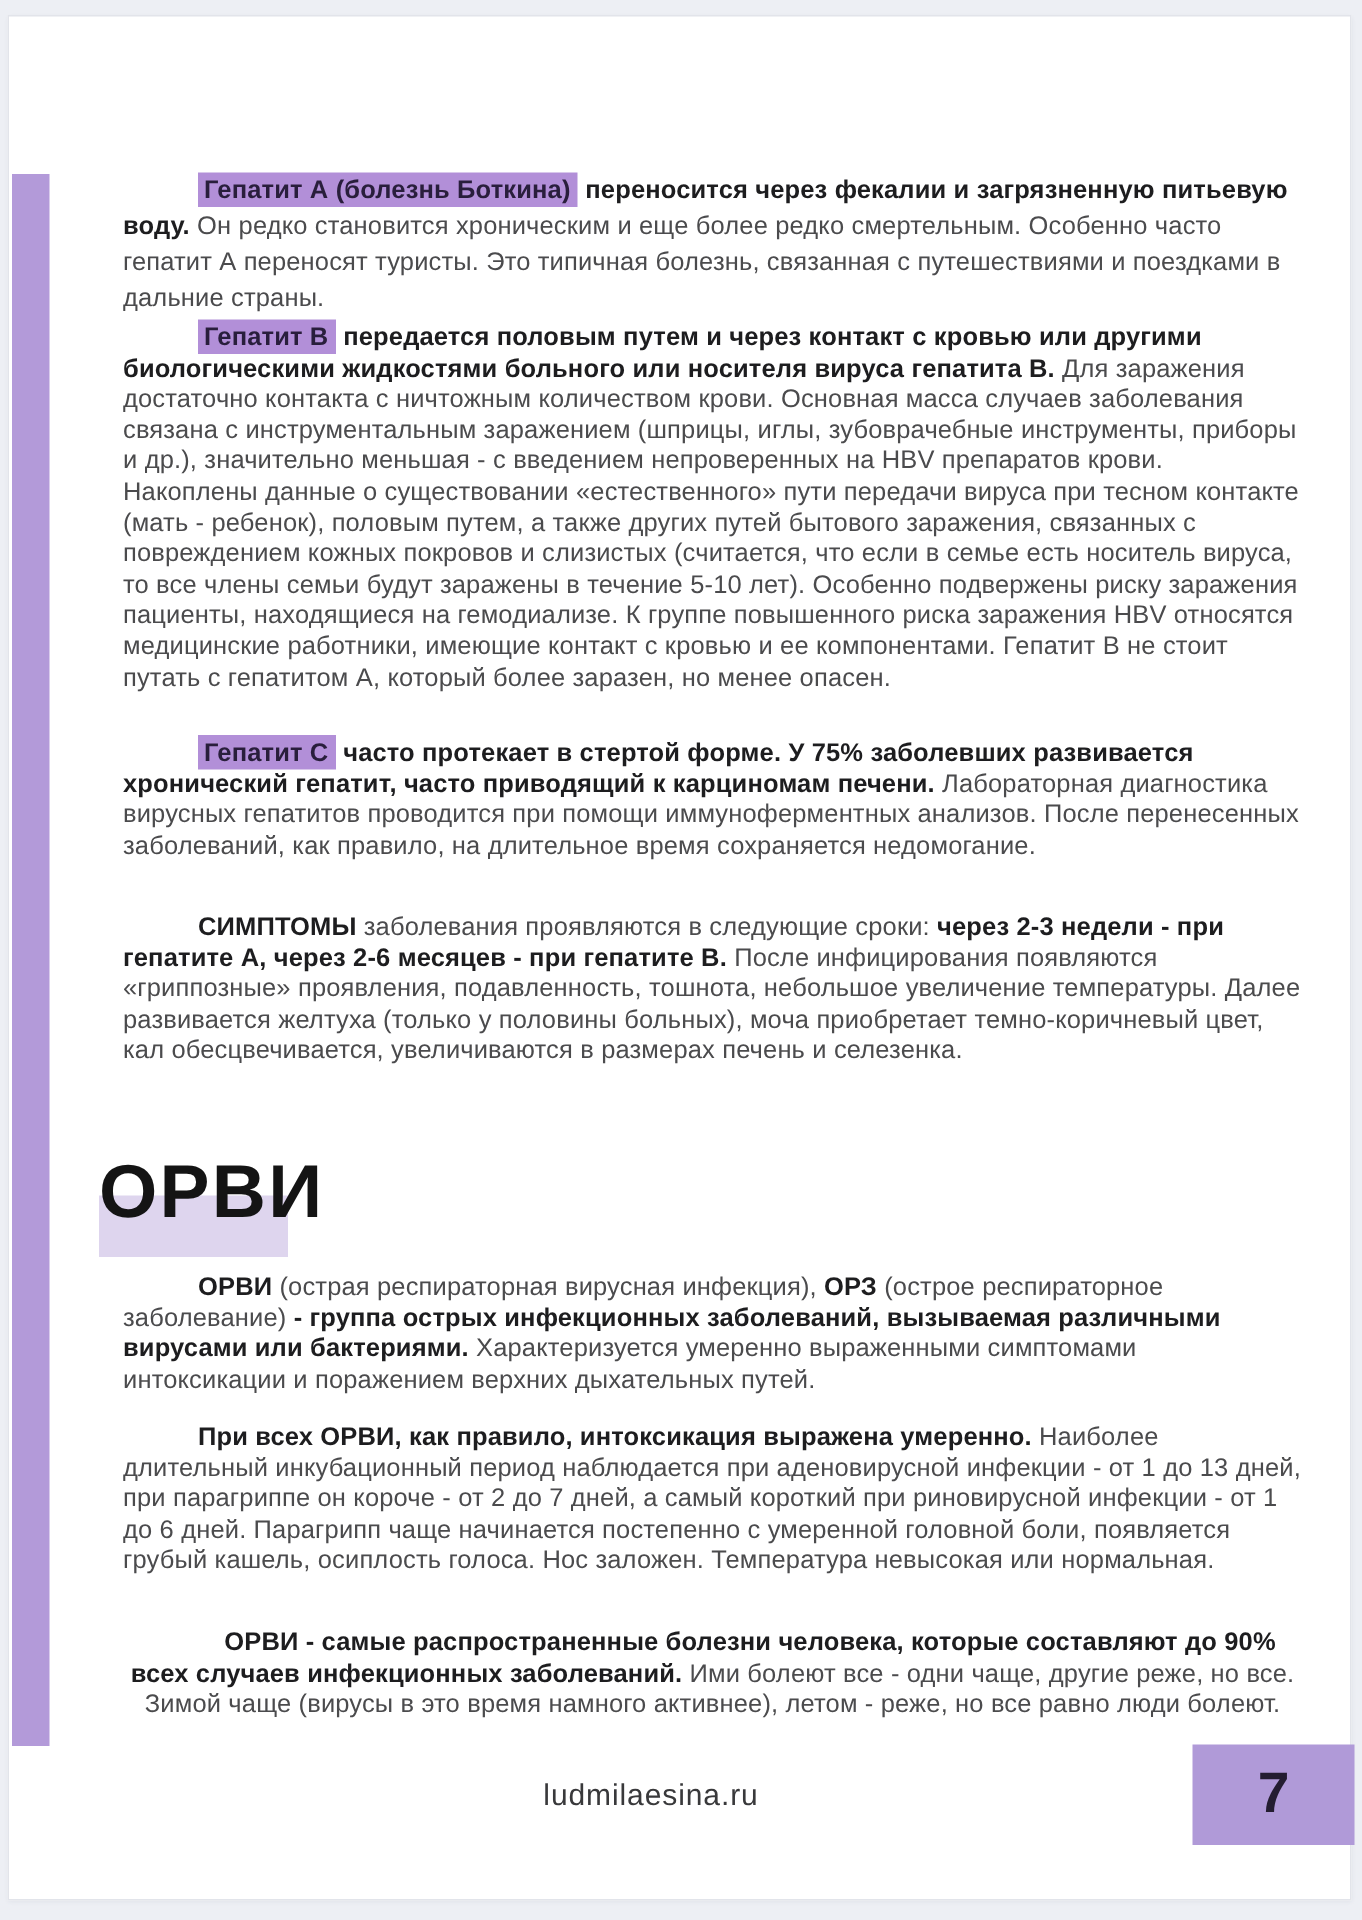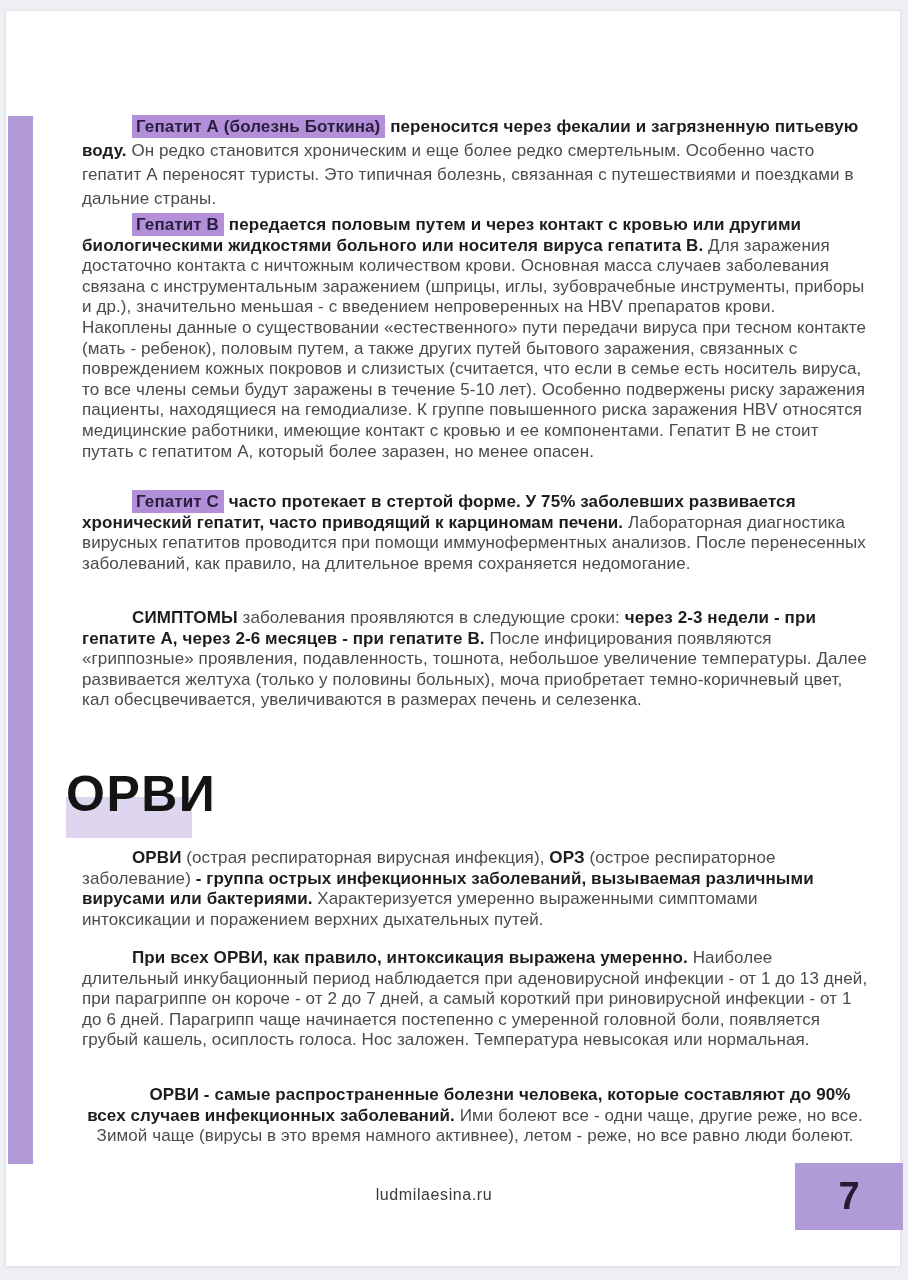--- a/index.html
+++ b/index.html
@@ -30,21 +30,21 @@
     position:absolute; left:0px; top:28px; width:126px; height:41px;
     background:#ded5ee;
   }
   .h1-text {
     position:relative; z-index:1;
     font-size:50px; font-weight:bold; line-height:50px;
     color:#141414; letter-spacing:1.5px;
   }
   .footer-site {
     position:absolute; left:0px; top:1175px; width:856px;
-    text-align:center; font-size:16px; color:#39393b; letter-spacing:0.6px;
+    text-align:center; font-size:20px; color:#39393b; letter-spacing:0.6px;
   }
   .page-num-box {
     position:absolute; right:-3px; top:1152px; width:108px; height:67px;
     background:#b09ad8; display:flex; align-items:center; justify-content:center;
   }
   .page-num {
     font-size:38px; font-weight:bold; color:#241d31;
   }
 </style>
 </head>

